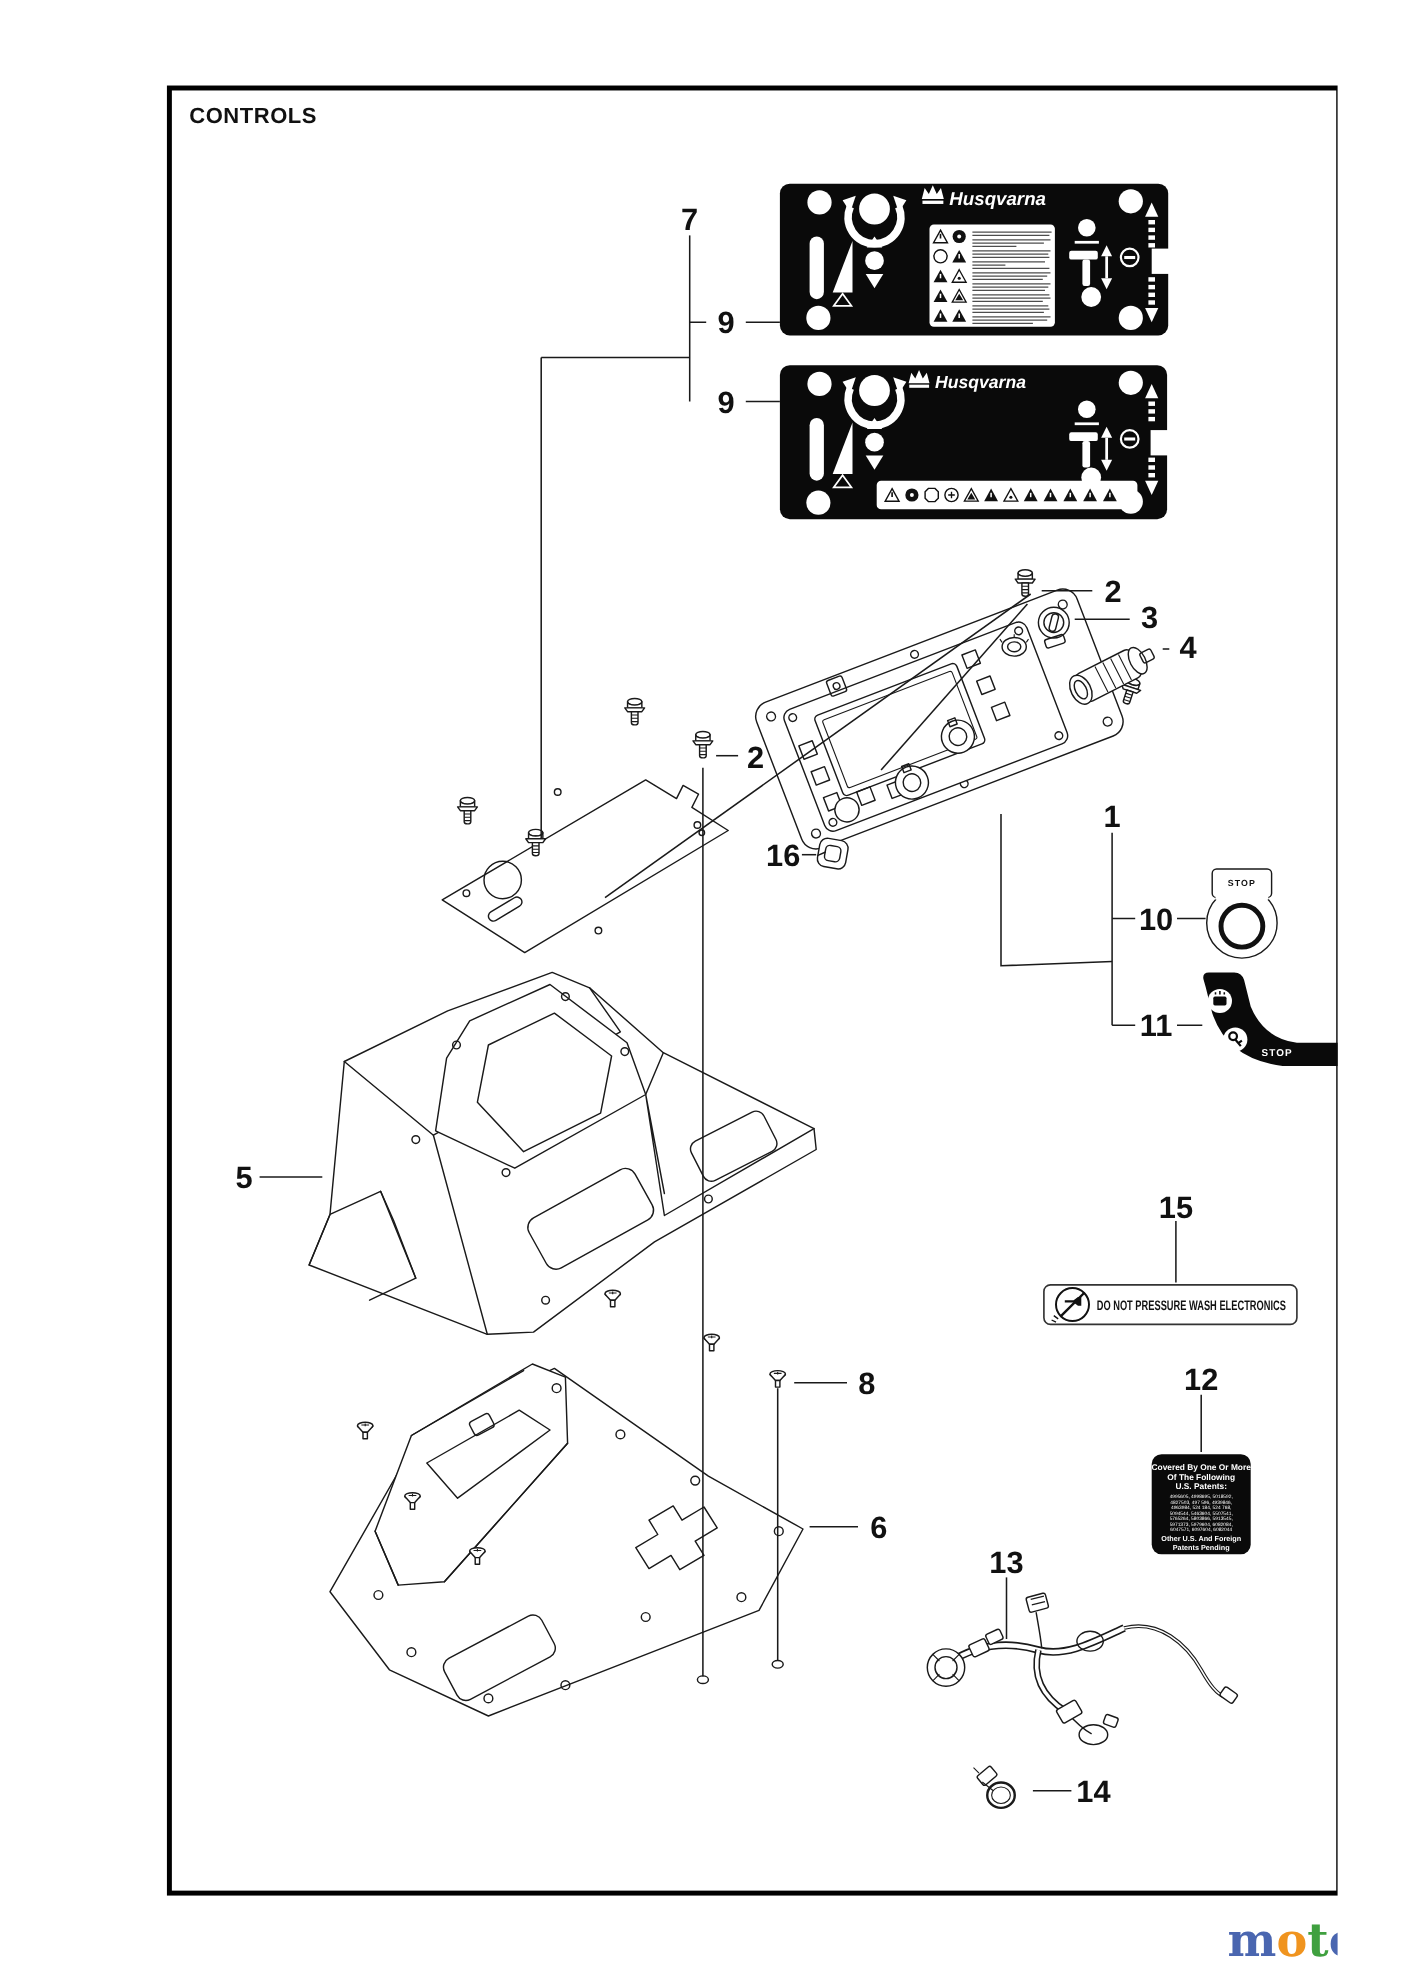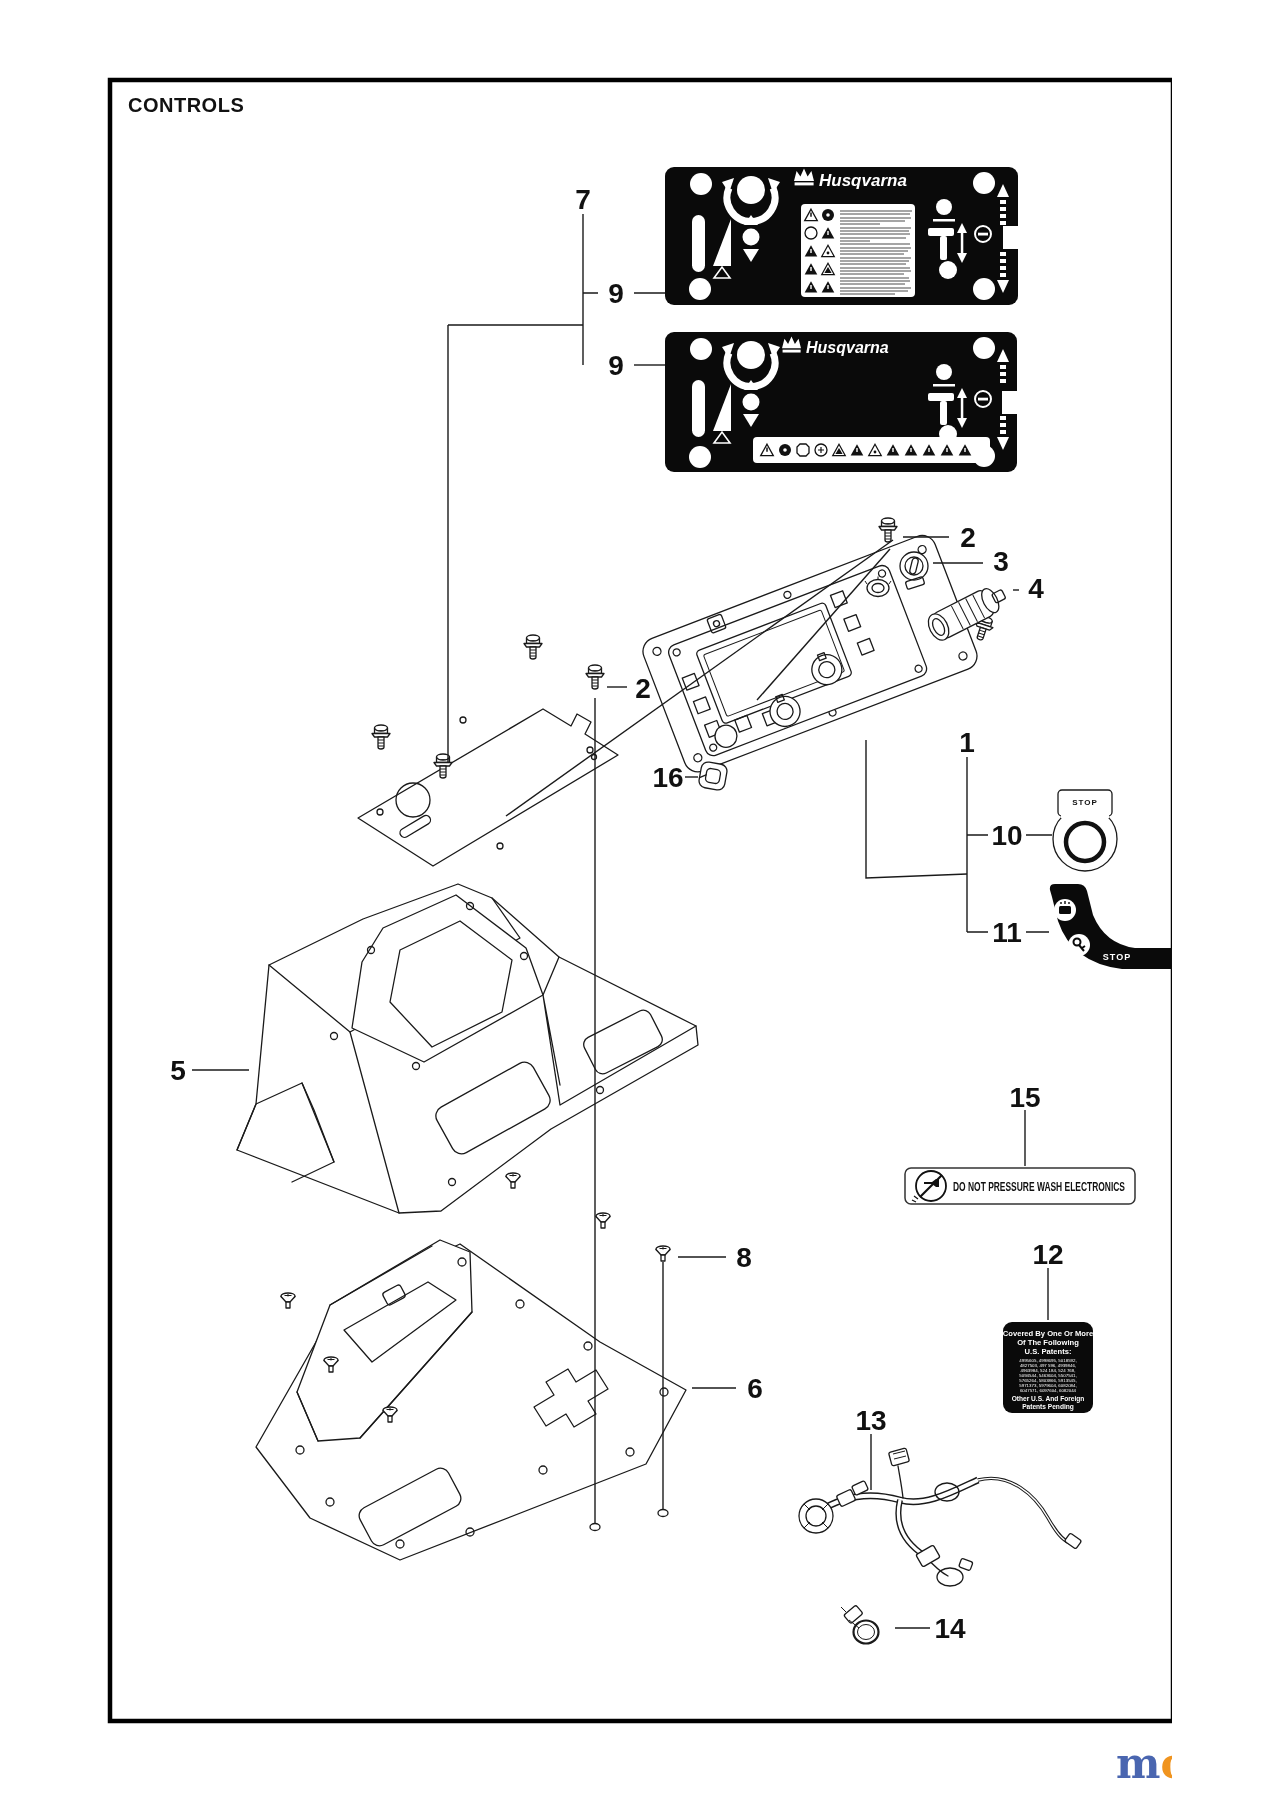--- a/index.html
+++ b/index.html
@@ -1,17 +1,17 @@
 <!DOCTYPE html>
 <html><head>
 <meta charset="utf-8">
 <style>
   html,body{margin:0;padding:0;background:#ffffff;}
   #stage{position:relative;width:1172px;height:1800px;background:#fff;overflow:hidden;
-         font-family:"Liberation Sans",sans-serif;}
+         font-family:"Liberation Sans",sans-serif;padding-left:44px;}
   svg text{font-family:"Liberation Sans",sans-serif;}
   .callout{font-weight:bold;font-size:28px;fill:#111;}
   .title{font-weight:bold;font-size:20px;letter-spacing:.5px;fill:#111;}
   .ln{stroke:#1a1a1a;stroke-width:1.4;fill:none;}
   .art{stroke:#1a1a1a;stroke-width:1.3;fill:#fff;stroke-linejoin:round;stroke-linecap:round;}
   .artn{stroke:#1a1a1a;stroke-width:1.3;fill:none;stroke-linejoin:round;stroke-linecap:round;}
   .thin{stroke:#1a1a1a;stroke-width:1;fill:none;}
   .blk{fill:#0a0a0a;}
   .wht{fill:#ffffff;}
   .micro{stroke:#4d4d4d;stroke-width:1.05;fill:none;}

